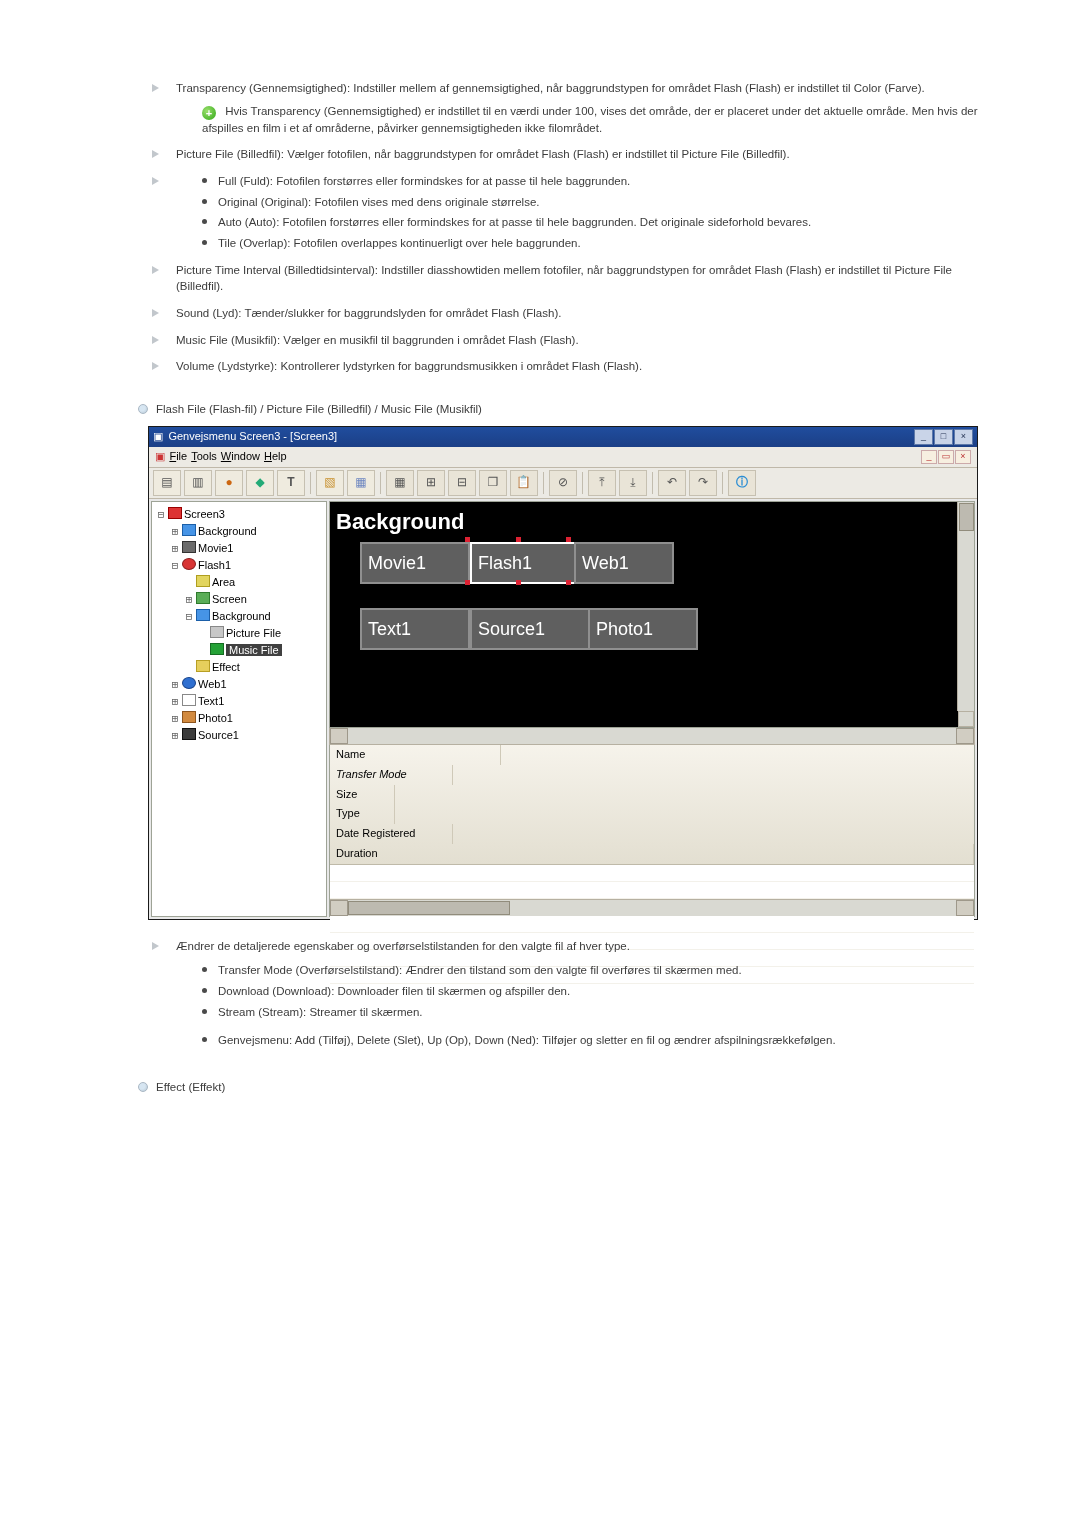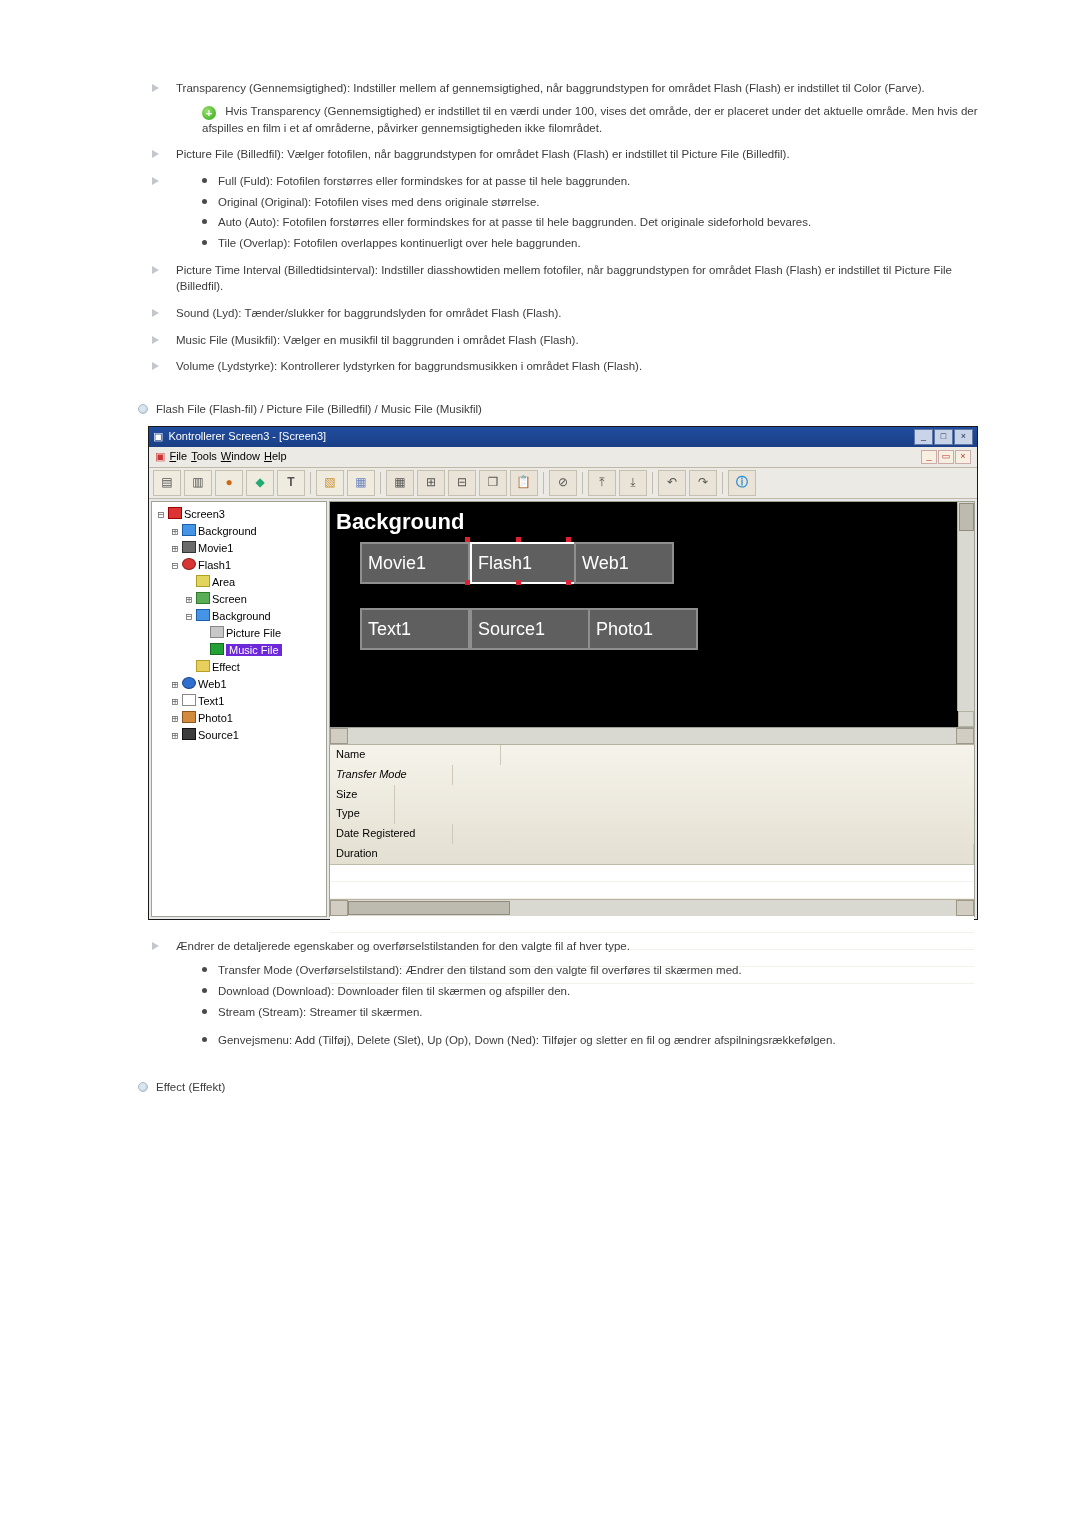--- a/index.html
+++ b/index.html
@@ -175,21 +175,21 @@
   .ti-flash{background:#d83434;border:1px solid #8d1f1f;border-radius:50%;}
   .ti-area{background:#e2d55f;border:1px solid #af9e1f;}
   .ti-scr{background:#5aad57;border:1px solid #2f7a2d;}
   .ti-pic{background:#c7c7c7;border:1px solid #888;}
   .ti-music{background:#24a136;border:1px solid #156b22;}
   .ti-effect{background:#e6cf5c;border:1px solid #b89f24;}
   .ti-web{background:#2f6fd0;border:1px solid #1a458c;border-radius:50%;}
   .ti-text{background:#fff;border:1px solid #888;}
   .ti-photo{background:#d28a3f;border:1px solid #8e551e;}
   .ti-source{background:#3c3c3c;border:1px solid #111;}
-  .tree .sel{background:#6d28d9;color:#fff;padding:0 3px;}
+  .tree .sel{background:#404040;color:#fff;padding:0 3px;}
 
   .main-pane{flex:1;display:flex;flex-direction:column;margin:2px 2px 2px 0;}
   .canvas{
     height:225px;
     background:#000;
     position:relative;
     border:1px solid #9ea396;
     overflow:hidden;
   }
   .canvas-label{
@@ -281,21 +281,21 @@
     <li>Volume (Lydstyrke): Kontrollerer lydstyrken for baggrundsmusikken i området Flash (Flash).</li>
   </ul>
 
   <ul class="bullets-notch" style="margin-top:26px;margin-left:-10px;">
     <li>Flash File (Flash-fil) / Picture File (Billedfil) / Music File (Musikfil)</li>
   </ul>
 
   <div class="app">
     <div class="titlebar">
       <span class="icon-glyph">▣</span>
-      <span>Kontrollerer Screen3 - [Screen3]</span>
+      <span>Genvejsmenu Screen3 - [Screen3]</span>
       <span class="spacer"></span>
       <div class="winbtns">
         <div class="winbtn">_</div>
         <div class="winbtn">□</div>
         <div class="winbtn">×</div>
       </div>
     </div>
     <div class="menubar">
       <span class="icon-glyph" style="color:#c33;">▣</span>
       <span><u>F</u><span></span>ile</span>

